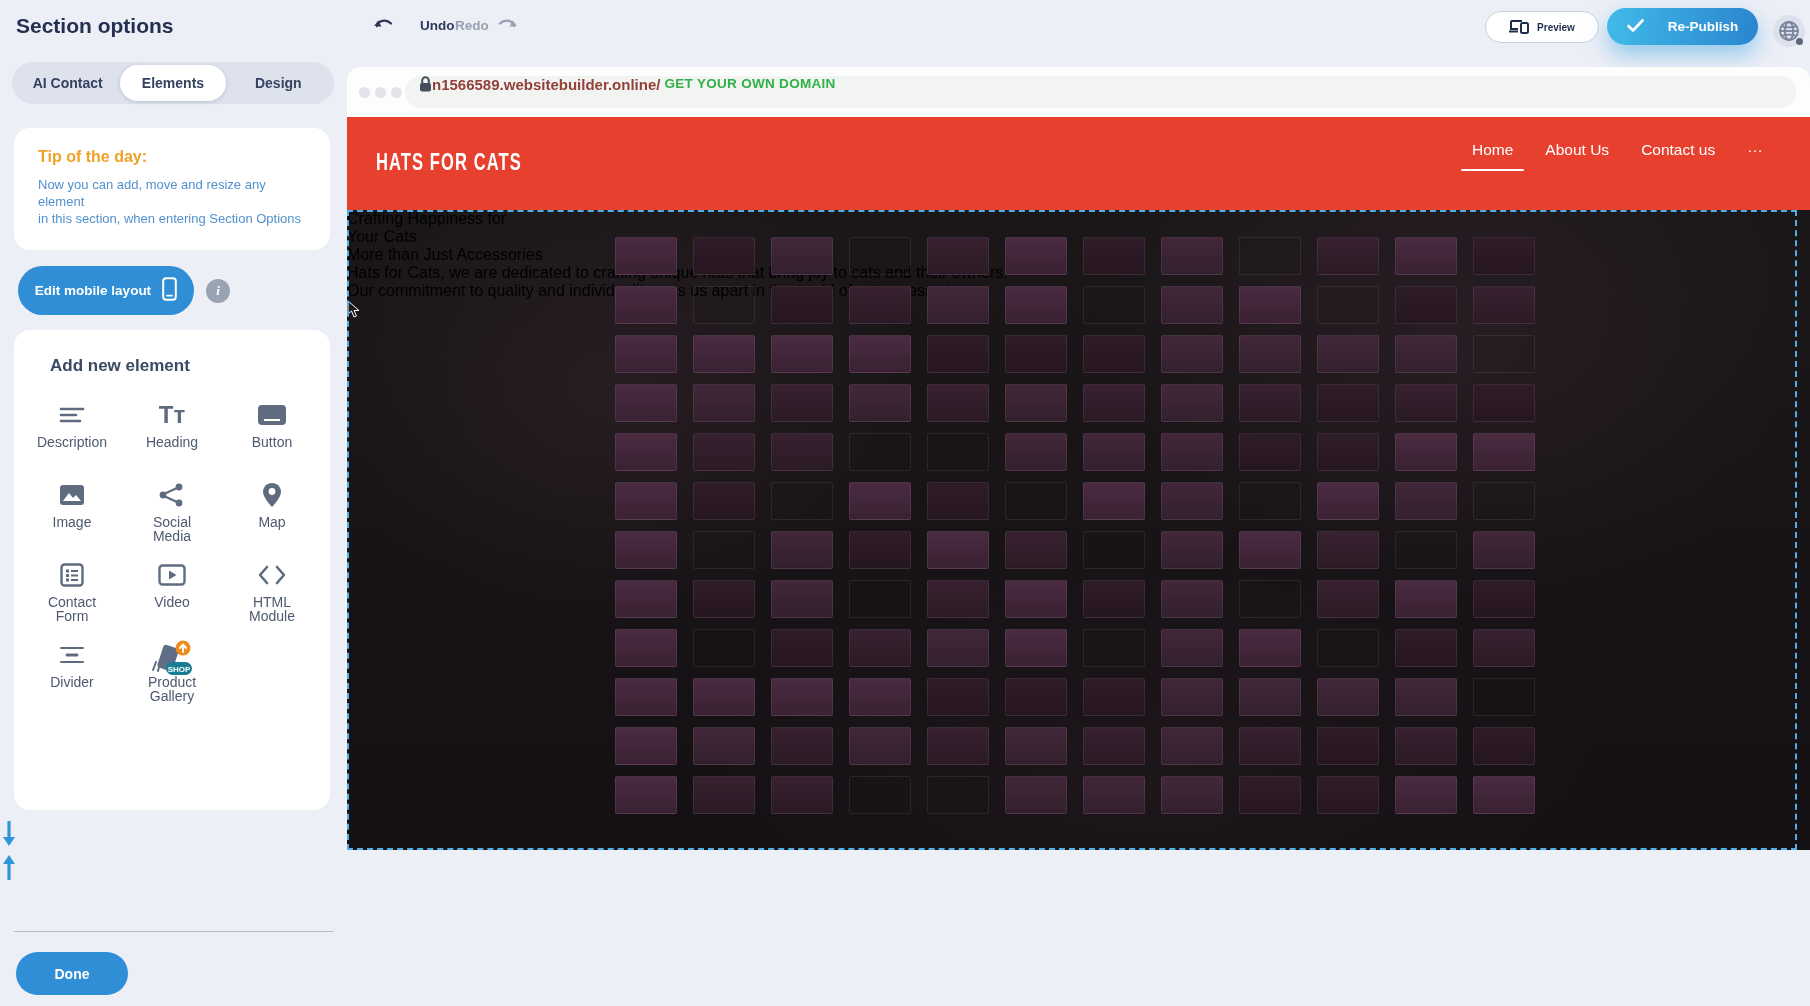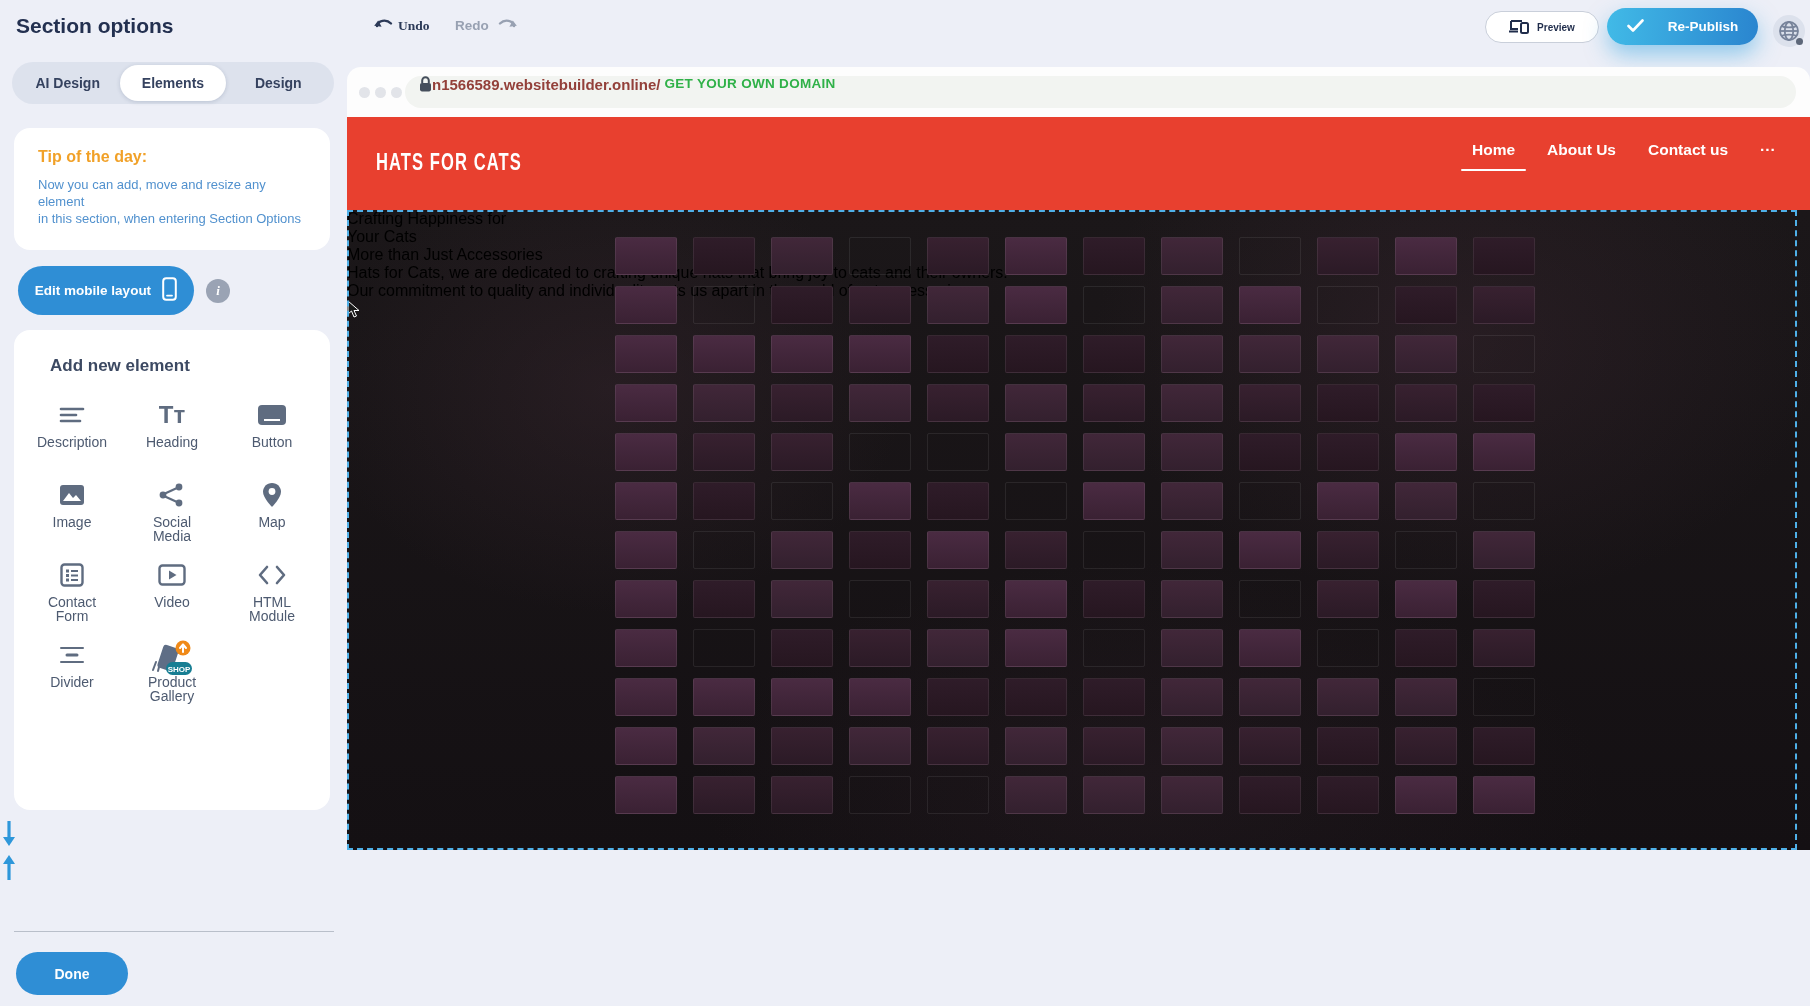--- a/index.html
+++ b/index.html
@@ -17,37 +17,37 @@
   .info-chip{left:206px;top:279px;width:24px;height:24px;border-radius:50%;background:#9aa3b4;color:#fff;display:flex;align-items:center;justify-content:center;font-size:13px;font-weight:700;font-family:"Liberation Serif",serif;font-style:italic;cursor:pointer;}
   .add-card{left:14px;top:330px;width:316px;height:480px;background:#fff;border-radius:16px;}
   .add-title{position:absolute;left:36px;top:26px;font-size:17px;font-weight:700;color:#3c4962;}
   .add-grid{position:absolute;left:8px;top:64px;width:300px;display:grid;grid-template-columns:repeat(3,1fr);grid-auto-rows:80px;}
   .add-item{display:flex;flex-direction:column;align-items:center;cursor:pointer;}
   .add-item .ic{height:30px;display:flex;align-items:center;justify-content:center;margin-top:6px;}
   .add-item .lbl{margin-top:5px;font-size:14px;line-height:14px;color:#4d5a70;text-align:center;max-width:74px;}
   .panel-divider{left:14px;top:931px;width:320px;height:1px;background:#b9bfca;}
   .done-btn{left:16px;top:952px;width:112px;height:43px;border-radius:22px;background:#2f8ed5;color:#fff;font-size:14px;font-weight:700;display:flex;align-items:center;justify-content:center;cursor:pointer;}
   
-  .undo-btn{left:373px;top:16px;display:flex;align-items:center;gap:4px;font-size:13.5px;font-weight:700;color:#2c3a58;cursor:pointer;font-family:Liberation Serif, serif;}
+  .undo-btn{left:373px;top:16px;display:flex;align-items:center;gap:26px;font-size:13.5px;font-weight:700;color:#2c3a58;cursor:pointer;}
   .redo-btn{left:455px;top:16px;display:flex;align-items:center;gap:8px;font-size:13.5px;font-weight:700;color:#98a1b2;cursor:pointer;}
   .preview-btn{left:1485px;top:11px;width:114px;height:32px;border-radius:16px;background:#fff;border:1px solid #c9cfda;box-sizing:border-box;display:flex;align-items:center;justify-content:center;gap:8px;font-size:10px;font-weight:700;color:#1f2c4b;cursor:pointer;}
   .republish-btn{left:1607px;top:8px;width:151px;height:37px;border-radius:19px;background:linear-gradient(93deg,#41bae7,#2a85cf);box-shadow:0 10px 22px rgba(55,165,225,.5);display:flex;align-items:center;justify-content:center;gap:24px;font-size:13.5px;font-weight:700;color:#fff;cursor:pointer;}
   .globe-btn{left:1773px;top:15px;width:32px;height:32px;border-radius:50%;background:#dce1ec;display:flex;align-items:center;justify-content:center;cursor:pointer;}
   .globe-dot{position:absolute;left:1796px;top:38px;width:7px;height:7px;border-radius:50%;background:#5d6779;}
   
   .chrome{left:347px;top:67px;width:1463px;height:50px;background:#fdfdfd;border-radius:14px 14px 0 0;}
   .dot{position:absolute;top:87px;width:11px;height:11px;border-radius:50%;background:#e2e4e9;}
   .address{position:absolute;left:405px;top:76px;width:1391px;height:32px;background:#f2f4f1;border-radius:16px;display:flex;align-items:flex-start;padding-left:14px;box-sizing:border-box;}
   .url{font-size:15px;font-weight:600;color:#93403a;}
   .domain-cta{font-size:13.5px;font-weight:800;color:#2fb148;letter-spacing:.3px;margin-left:4px;cursor:pointer;}
   
   .site-header{left:347px;top:117px;width:1463px;height:93px;background:#e8402f;}
   .logo{position:absolute;left:29px;top:32px;color:#fff;font-size:23px;font-weight:800;letter-spacing:1.5px;transform:scaleX(.72);transform-origin:left center;white-space:nowrap;}
   .nav{position:absolute;left:1125px;top:20px;display:flex;gap:32px;color:#fff;font-size:15.5px;}
-  .nav-item{position:relative;padding:4px 0 12px 0;cursor:pointer;white-space:nowrap;font-weight:bold;}
+  .nav-item{position:relative;padding:4px 0 12px 0;cursor:pointer;white-space:nowrap;}
   .nav-item.active::after{content:"";position:absolute;left:-11px;right:-11px;bottom:0;height:2.5px;background:#fff;border-radius:2px;}
   
   .hero{left:347px;top:210px;width:1463px;height:640px;overflow:hidden;
     background:
       radial-gradient(420px 320px at 18% 28%,rgba(62,42,52,.38),transparent 70%),
       radial-gradient(520px 380px at 76% 20%,rgba(72,46,60,.30),transparent 70%),
       radial-gradient(600px 300px at 55% 90%,rgba(55,38,48,.25),transparent 75%),
       linear-gradient(#1b1719,#141013);}
   .selection{position:absolute;left:0;top:0;width:1450px;height:640px;border:2px dashed #4fb0e8;box-sizing:border-box;pointer-events:none;z-index:40;}
   .tiles{position:absolute;left:268px;top:27px;display:grid;grid-template-columns:repeat(12,62px);grid-auto-rows:38px;column-gap:16px;row-gap:11px;}
@@ -81,21 +81,21 @@
   .r-arrow{position:absolute;left:1064px;z-index:61;}
   .scroll-thumb{left:1795px;top:118px;width:11px;height:192px;border-radius:5.5px;background:#6e7789;opacity:.9;z-index:70;cursor:pointer;}
   svg{display:block;}
 </style>
 </head>
 <body>
 
 <div class="abs panel-title">Section options</div>
 
 <div class="abs tabs">
-  <div class="tab">AI Design</div>
+  <div class="tab">AI Contact</div>
   <div class="tab active">Elements</div>
   <div class="tab">Design</div>
 </div>
 
 <div class="abs tip-card">
   <div class="tip-title">Tip of the day:</div>
   <div class="tip-body">
     <div>Now you can add, move and resize any element</div>
     <div>in this section, when entering Section Options</div>
   </div>

